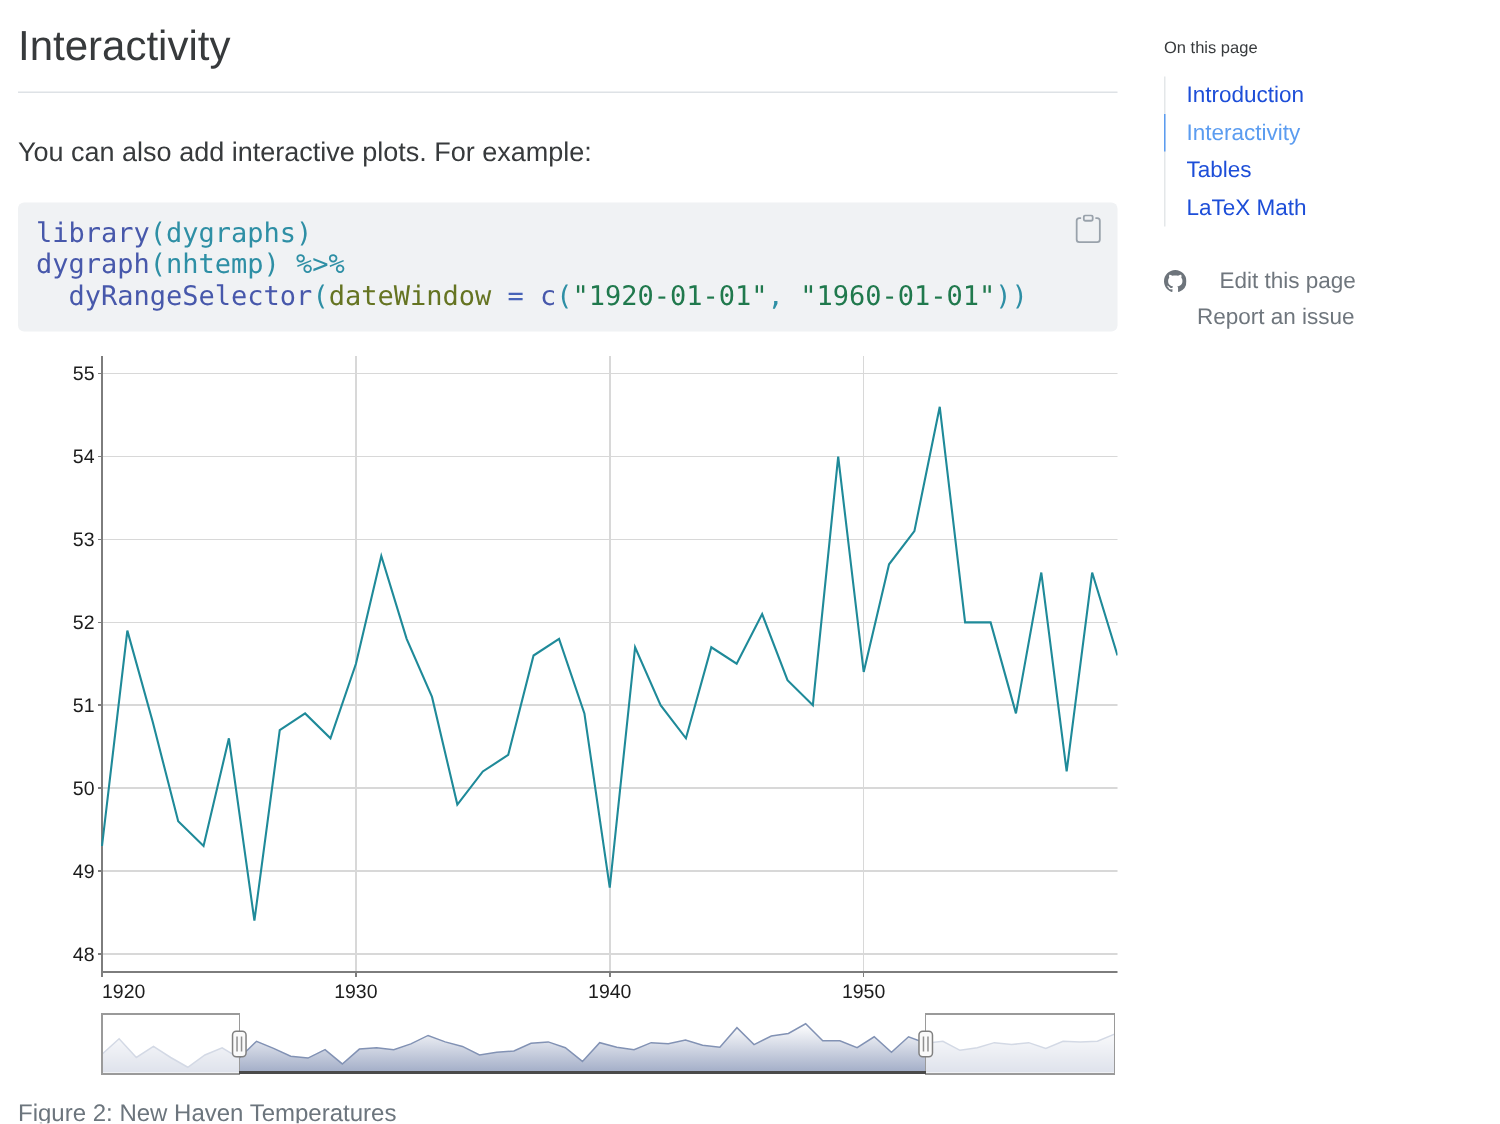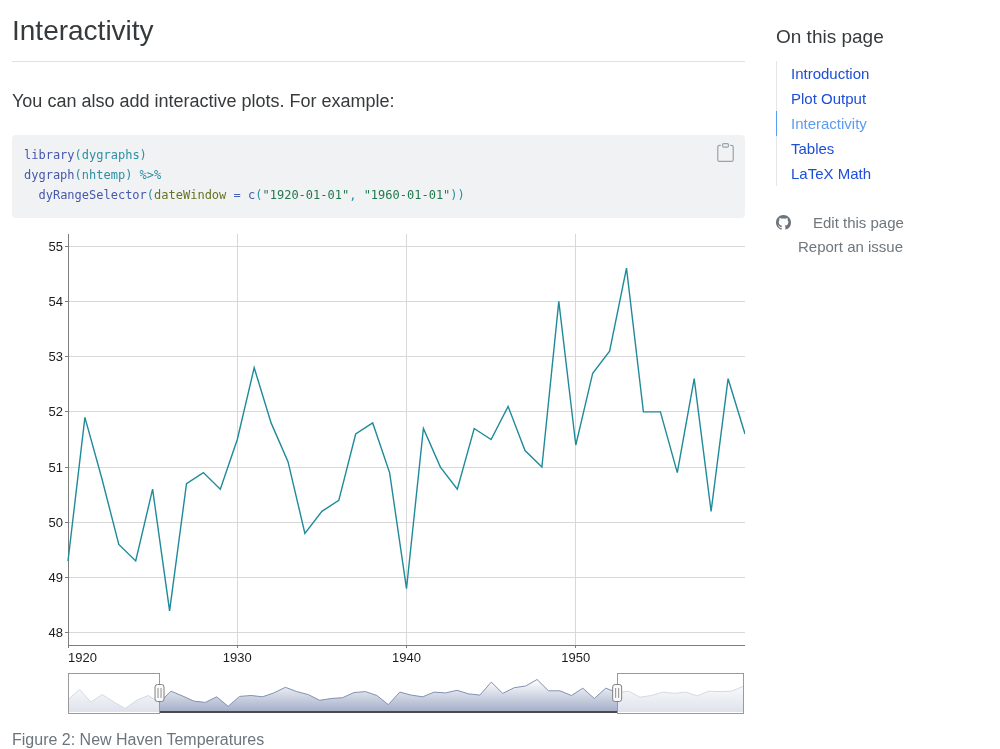--- a/index.html
+++ b/index.html
@@ -12,41 +12,41 @@
   .page-title { margin:16px 0 0 0; font-size:28px; font-weight:400; color:#373a3c; line-height:1.1; }
   .title-rule { border:0; border-top:1px solid #dee2e6; margin:14px 0 0 0; }
   .intro { margin:26px 0 0 0; font-size:18px; line-height:1.5; color:#373a3c; }
 
   .code-block {
     position:relative; margin-top:20px; background:#f0f2f4; border-radius:4px;
     padding:11px 12px 12px 12px;
   }
   .code-block pre {
     margin:0; font-family:"Liberation Mono","DejaVu Sans Mono",monospace;
-    font-size:12px; line-height:19px; white-space:pre;
+    font-size:18px; line-height:19px; white-space:pre;
   }
   .tok-fu { color:#4758AB; }
   .tok-va { color:#2e8fa5; }
   .tok-op { color:#4763b8; }
   .tok-at { color:#657422; }
   .tok-st { color:#20794D; }
   .copy-button {
     position:absolute; top:7px; right:9px; width:22px; height:22px;
     background:transparent; border:0; padding:0; cursor:pointer; color:#99a2ab;
   }
   .copy-button svg { display:block; margin:auto; }
 
   .figure { margin-top:14px; }
   #main-chart, #range-selector { display:block; }
   #range-selector { margin-top:6px; }
   .figure-caption { margin-top:15px; font-size:16px; color:#6c757d; }
 
   
   .toc { position:absolute; left:776px; top:26px; width:215px; font-size:15px; }
-  .toc-heading { margin:0; font-size:19px; font-weight:400; color:#373a3c; }
+  .toc-heading { margin:0; font-size:11px; font-weight:400; color:#373a3c; }
   .toc-list { list-style:none; margin:13px 0 0 0; padding:0; border-left:1px solid #e4e7e9; }
   .toc-item a { display:block; padding:4px 0 4px 14px; color:#1d4ed8; text-decoration:none; cursor:pointer; }
   .toc-item.active { border-left:1px solid #5b9cf0; margin-left:-1px; }
   .toc-item.active a { color:#5b9cf0; }
   .toc-actions { margin-top:26px; color:#6f767d; }
   .edit-link { display:flex; align-items:center; gap:22px; padding:2px 0; cursor:pointer; }
   .edit-link svg { flex:0 0 auto; }
   .report-link { padding:5px 0 2px 22px; cursor:pointer; }
 </style>
 </head>
@@ -150,23 +150,20 @@
       <figcaption class="figure-caption">Figure 2: New Haven Temperatures</figcaption>
     </figure>
   </div>
 
   <aside class="toc">
     <h2 class="toc-heading">On this page</h2>
     <ul class="toc-list" id="toc-list">
         <li class="toc-item">
           <a>Introduction</a>
         </li>
-        <li class="toc-item">
-          <a>Plot Output</a>
-        </li>
         <li class="toc-item active">
           <a>Interactivity</a>
         </li>
         <li class="toc-item">
           <a>Tables</a>
         </li>
         <li class="toc-item">
           <a>LaTeX Math</a>
         </li>
       </ul>

